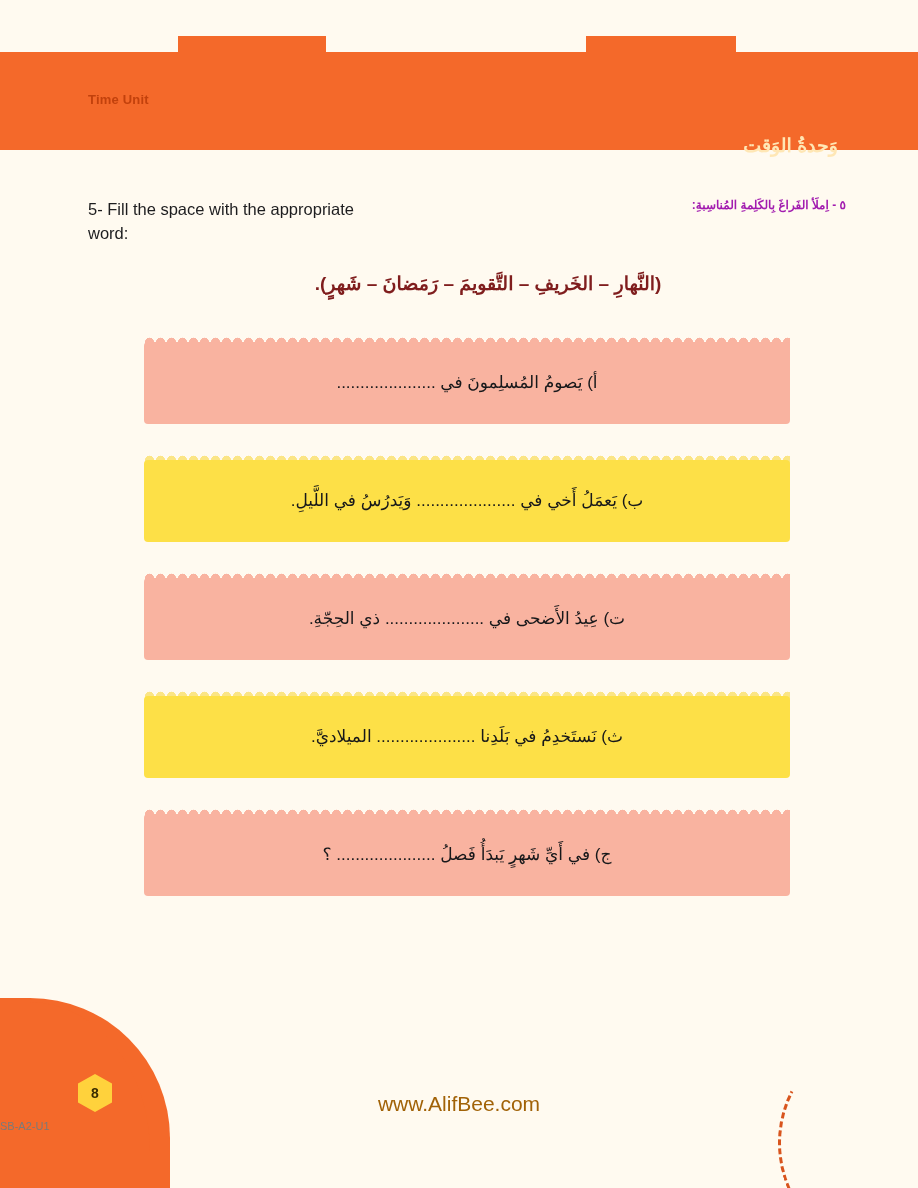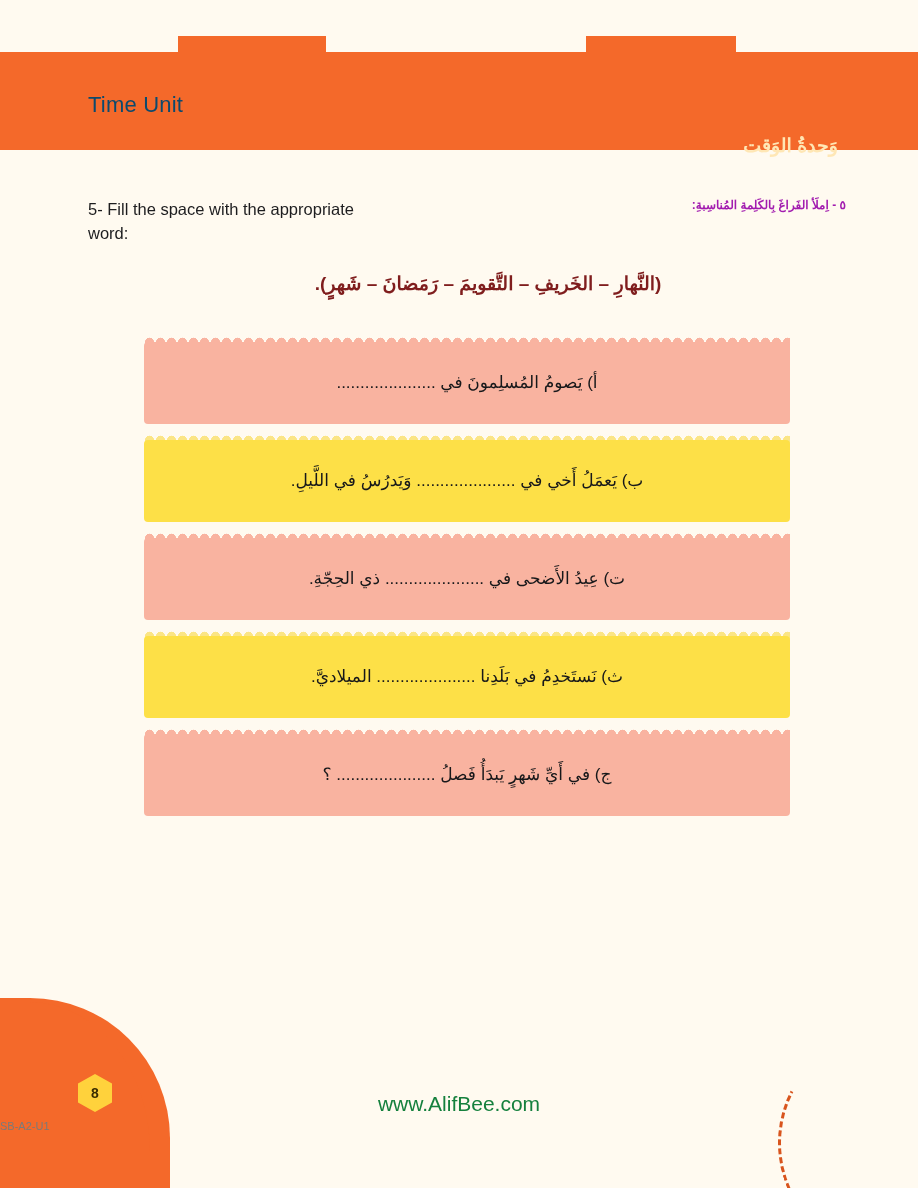--- a/index.html
+++ b/index.html
@@ -65,23 +65,23 @@
     width: 150px; height: 22px;
     background: #d8541d;
     z-index: 1;
     clip-path: polygon(0 0, 100% 0, 100% 100%, 50% 64%, 0 100%);
     opacity: .55;
   }
 
   .header-title-en {
     position: absolute;
     top: 92px; left: 88px;
-    color: #0c4a6e;
-    font-size: 22px;
-    font-weight: normal;
+    color: #c2410c;
+    font-size: 13px;
+    font-weight: bold;
     letter-spacing: .2px;
     z-index: 3;
   }
   .header-title-ar {
     position: absolute;
     top: 90px; right: 80px;
     color: #ffe7b5;
     font-size: 19px;
     font-weight: bold;
     direction: rtl;
@@ -120,21 +120,21 @@
     width: 700px;
     text-align: center;
     color: #7f1d1d;
     font-size: 19px;
     font-weight: bold;
     direction: rtl;
   }
 
   
   .cards { position: absolute; top: 342px; left: 144px; width: 646px; }
-  .card-wrap { position: relative; margin-bottom: 16px; }
+  .card-wrap { position: relative; margin-bottom: 36px; }
   .card {
     position: relative;
     width: 646px; height: 82px;
     border-radius: 4px;
     display: flex;
     align-items: center;
     justify-content: center;
     direction: rtl;
   }
   .card.pink   { background: #f9b3a0; }
@@ -186,21 +186,21 @@
     clip-path: polygon(50% 0, 100% 25%, 100% 75%, 50% 100%, 0 75%, 0 25%);
     display: flex; align-items: center; justify-content: center;
     z-index: 5;
   }
   .page-badge span { color: #3a2c00; font-size: 14px; font-weight: bold; }
 
   .site {
     position: absolute;
     left: 0; right: 0; bottom: 72px;
     text-align: center;
-    color: #15803d;
+    color: #a16207;
     font-size: 21px;
     z-index: 4;
   }
   .site-code {
     position: absolute;
     left: 0; right: 0; bottom: 56px;
     text-align: left;
     color: #7a7a7a;
     font-size: 11px;
     z-index: 4;

